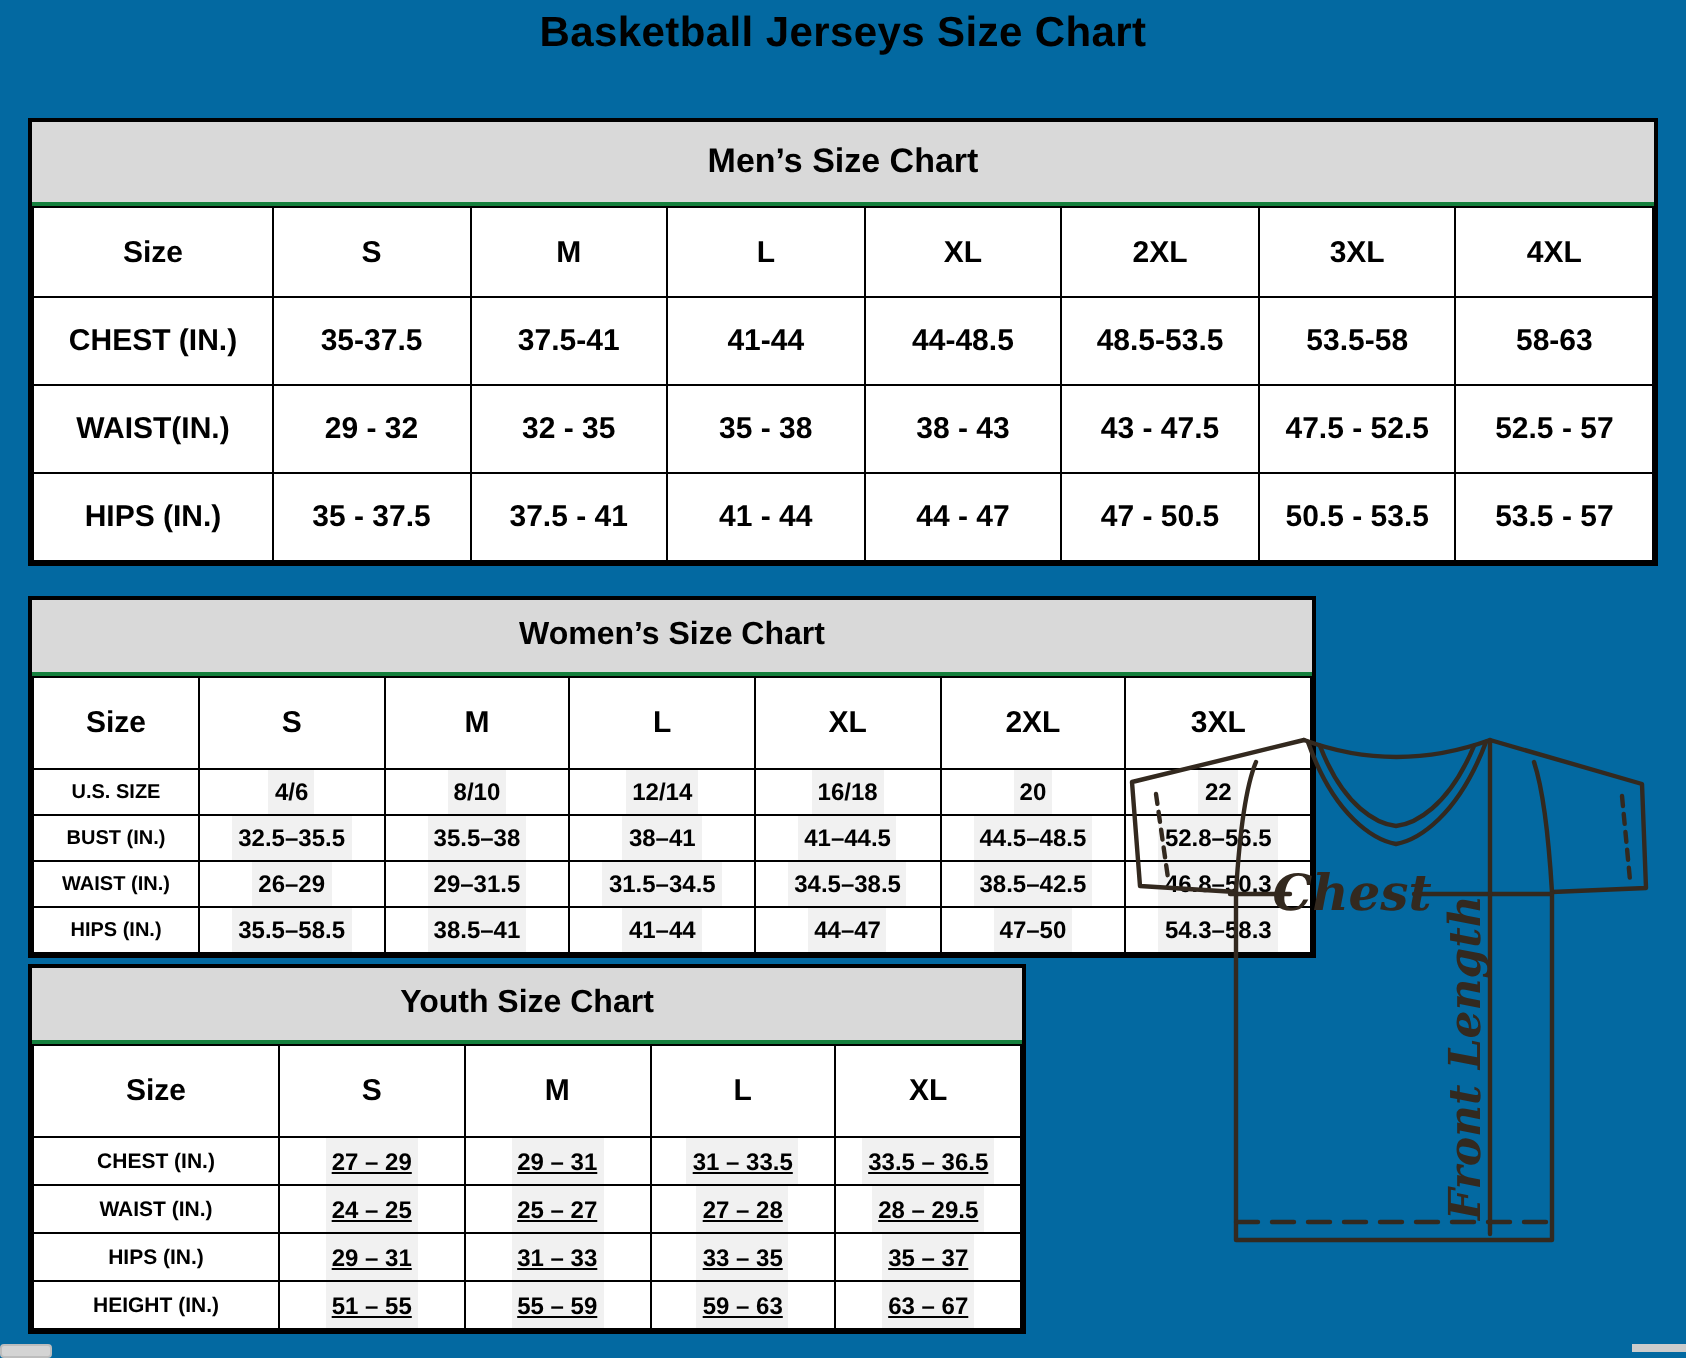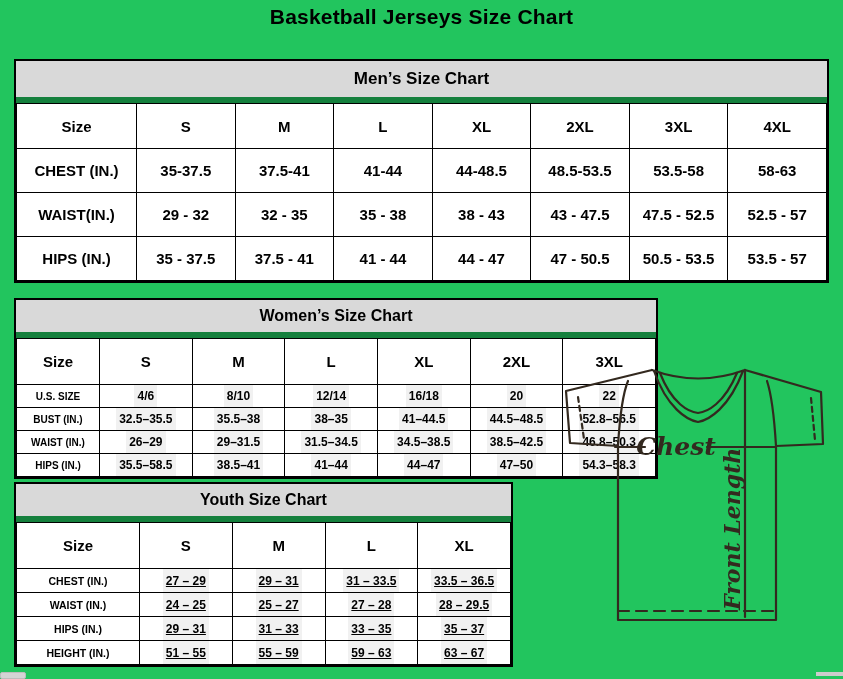--- a/index.html
+++ b/index.html
@@ -1,23 +1,23 @@
 <!DOCTYPE html>
 <html><head>
 <meta charset="utf-8">
 <style>
   html,body{margin:0;padding:0;background:#ffffff;}
-  #screen{position:relative;width:843px;height:679px;background:#22c55e;overflow:hidden;
+  #screen{position:relative;width:843px;height:679px;background:#0369a1;overflow:hidden;
           font-family:"Liberation Sans",sans-serif;color:#000;}
 
   .page-title{position:absolute;top:5px;left:0;width:100%;text-align:center;
               font-size:21px;font-weight:bold;letter-spacing:0.2px;}
 
   .tblwrap{position:absolute;border:2px solid #000;background:#fff;box-sizing:border-box;}
-  .band{background:#d9d9d9;border-bottom:6px solid #15803d;display:flex;align-items:center;
+  .band{background:#d9d9d9;border-bottom:2px solid #15803d;display:flex;align-items:center;
         justify-content:center;font-weight:bold;box-sizing:border-box;}
   .tblwrap table{border-collapse:collapse;table-layout:fixed;width:100%;}
   .tblwrap th,.tblwrap td{border:1px solid #000;text-align:center;font-weight:bold;
         padding:0;overflow:hidden;white-space:nowrap;}
 
   .men{left:14px;top:59px;width:815px;}
   .men .band{height:42px;font-size:17px;}
   .men thead th{height:44px;font-size:15px;}
   .men tbody th,.men tbody td{height:43px;font-size:15px;}
 
@@ -139,21 +139,21 @@
             <td><span>8/10</span></td>
             <td><span>12/14</span></td>
             <td><span>16/18</span></td>
             <td><span>20</span></td>
             <td><span>22</span></td>
           </tr>
           <tr>
             <th>BUST (IN.)</th>
             <td><span>32.5–35.5</span></td>
             <td><span>35.5–38</span></td>
-            <td><span>38–35</span></td>
+            <td><span>38–41</span></td>
             <td><span>41–44.5</span></td>
             <td><span>44.5–48.5</span></td>
             <td><span>52.8–56.5</span></td>
           </tr>
           <tr>
             <th>WAIST (IN.)</th>
             <td><span>26–29</span></td>
             <td><span>29–31.5</span></td>
             <td><span>31.5–34.5</span></td>
             <td><span>34.5–38.5</span></td>

